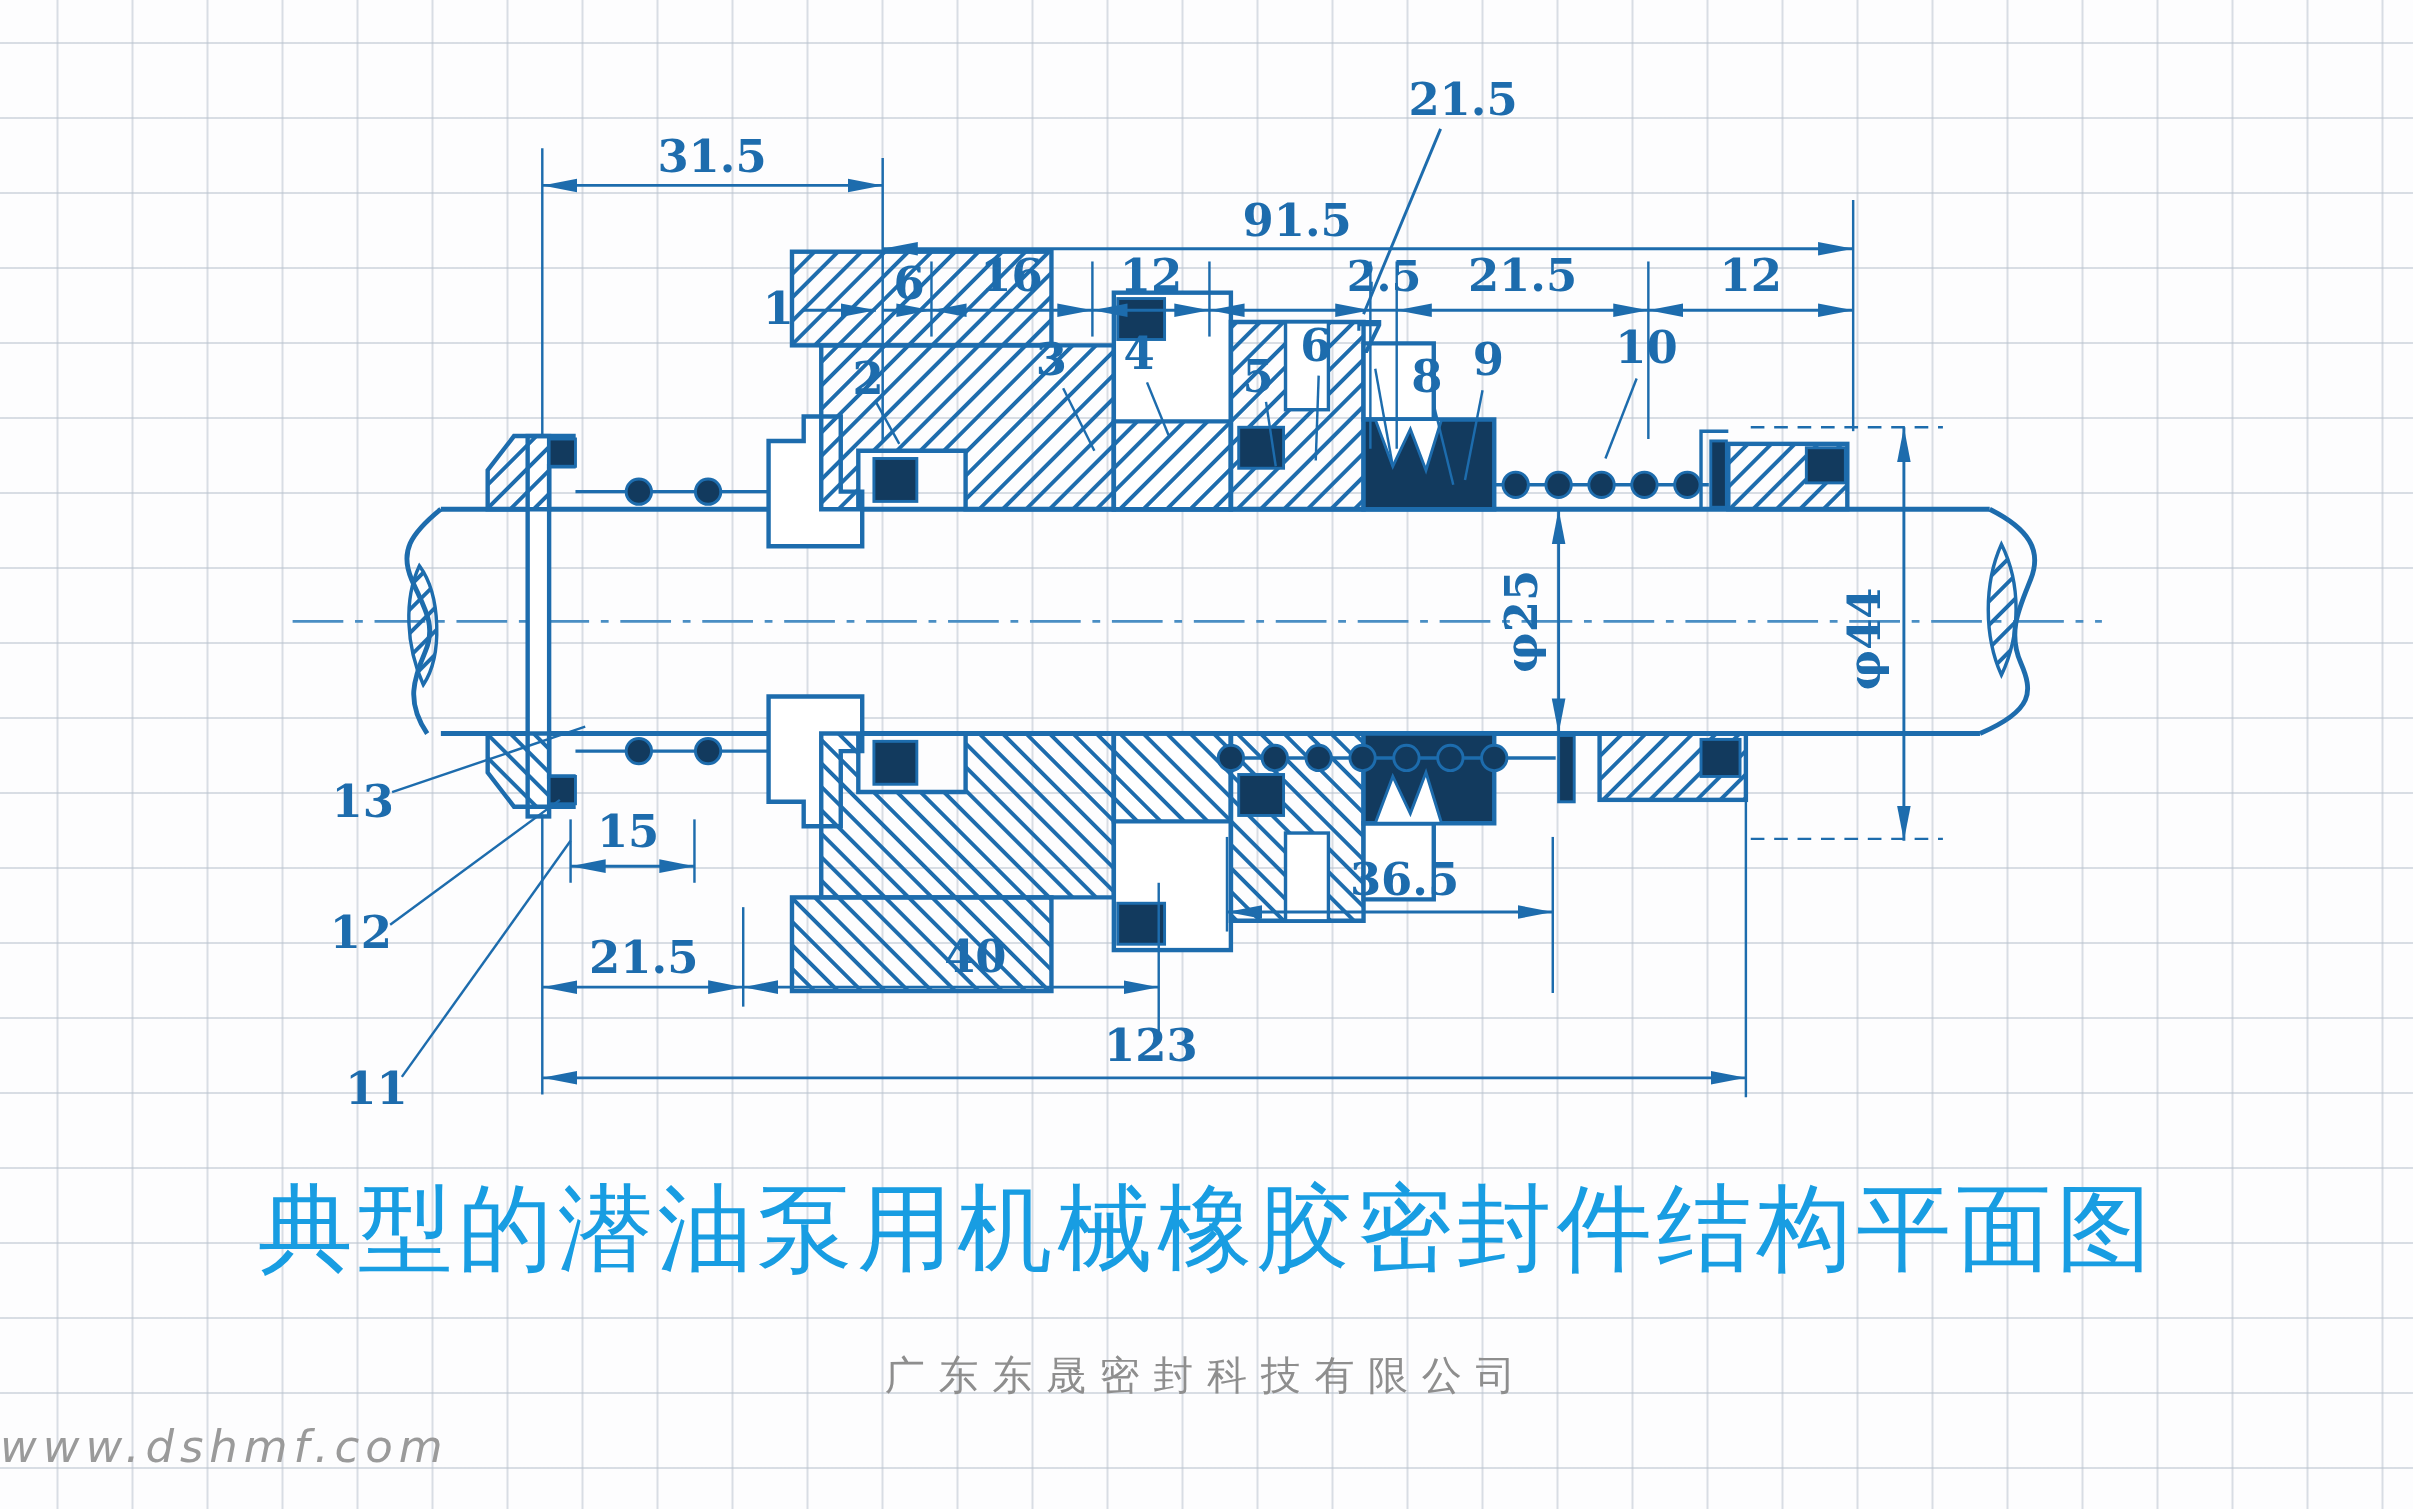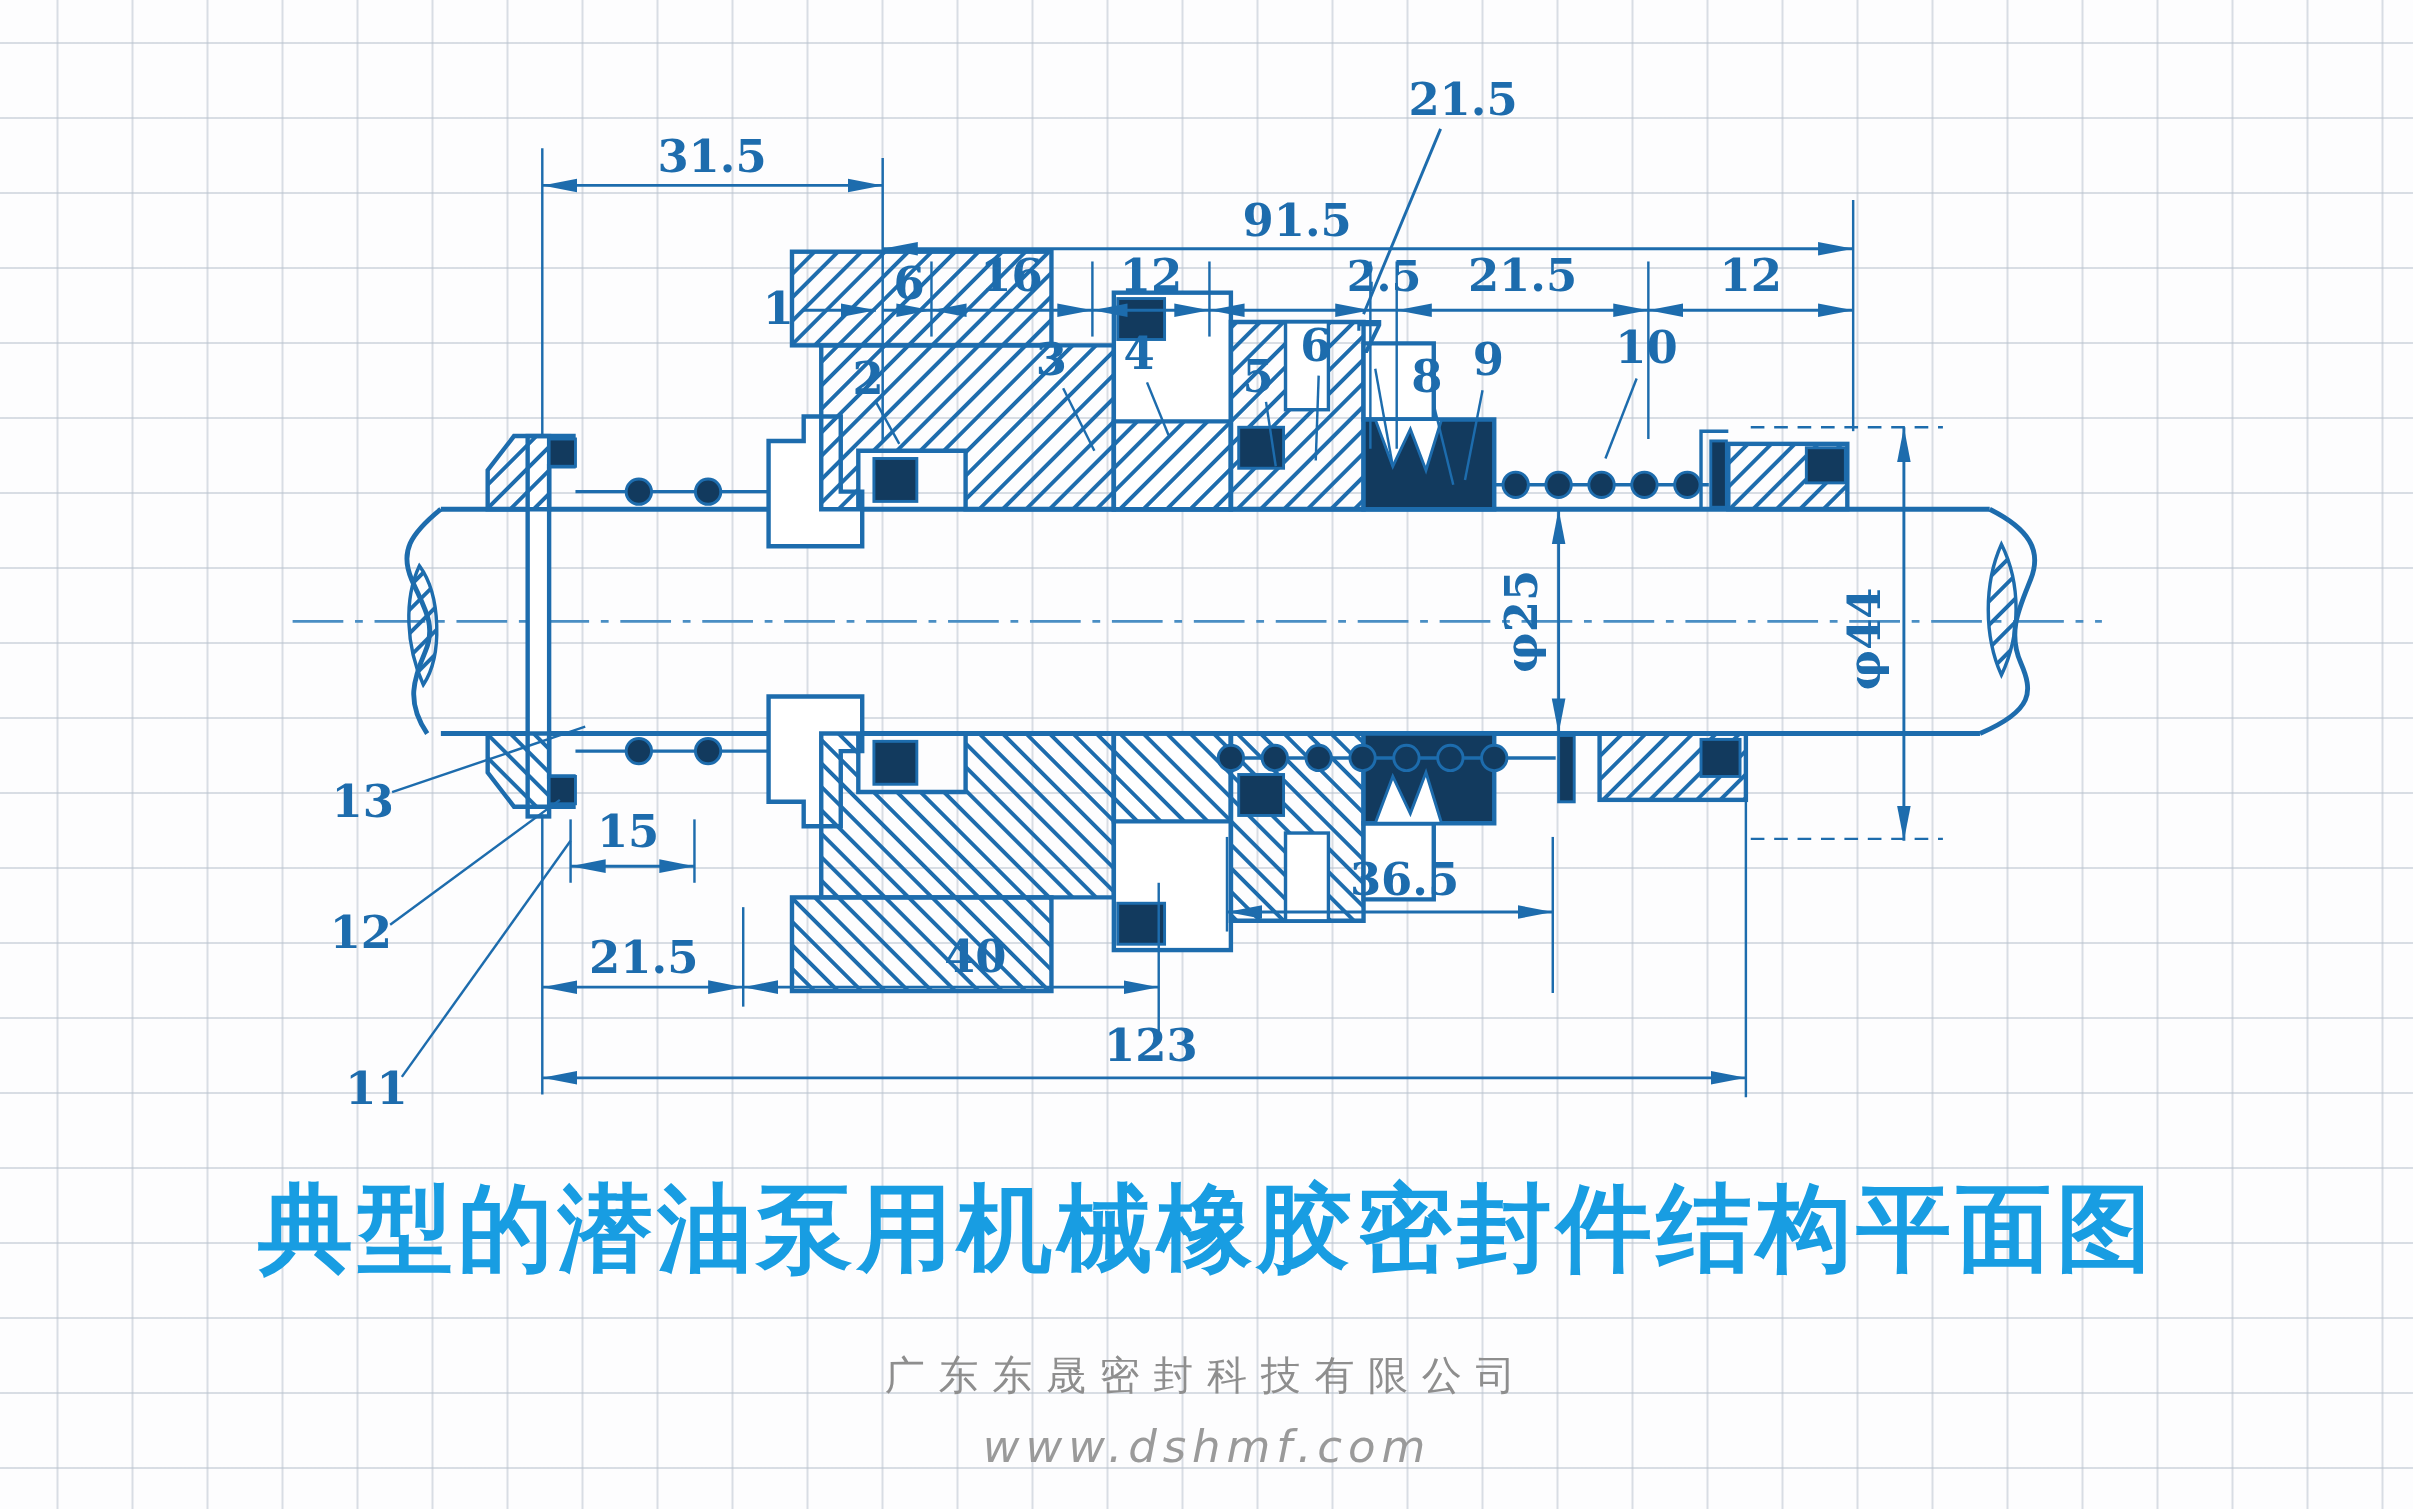--- a/index.html
+++ b/index.html
@@ -11,29 +11,29 @@
       linear-gradient(90deg, rgba(186,195,206,0.55) 2px, transparent 2px);
     background-size:75px 75px;
     background-position:-18.5px -33px;
     font-family:"DejaVu Sans", sans-serif;
   }
   svg{position:absolute;left:0;top:0;}
   .dim{font:bold 46px "DejaVu Serif", serif;fill:#1d6cad;}
   .dim.small{font-size:44px;}
   .title-line{
     position:absolute;top:1166px;left:0;width:100%;text-align:center;
-    font-family:"DejaVu Sans", sans-serif;font-weight:bold;font-size:95px;
+    font-family:"DejaVu Sans", sans-serif;font-weight:normal;font-size:95px;
     color:#189de2;letter-spacing:4.9px;white-space:nowrap;
   }
   .company-line{
     position:absolute;top:1348px;left:0;width:100%;text-align:center;
     font-family:"DejaVu Serif", serif;font-size:40px;color:#8e8e8e;letter-spacing:13.7px;
   }
   .site-line{
-    position:absolute;top:1420px;left:0;width:100%;text-align:center;
+    position:absolute;top:1420px;left:0;width:100%;
     font-family:"DejaVu Sans", sans-serif;font-style:italic;font-size:45px;
     color:#9a9a9a;letter-spacing:5.9px;
   }
 </style>
 </head>
 <body>
 
 <div class="stage">
 
 <svg width="2414" height="1510" viewBox="0 0 2475 1548">

